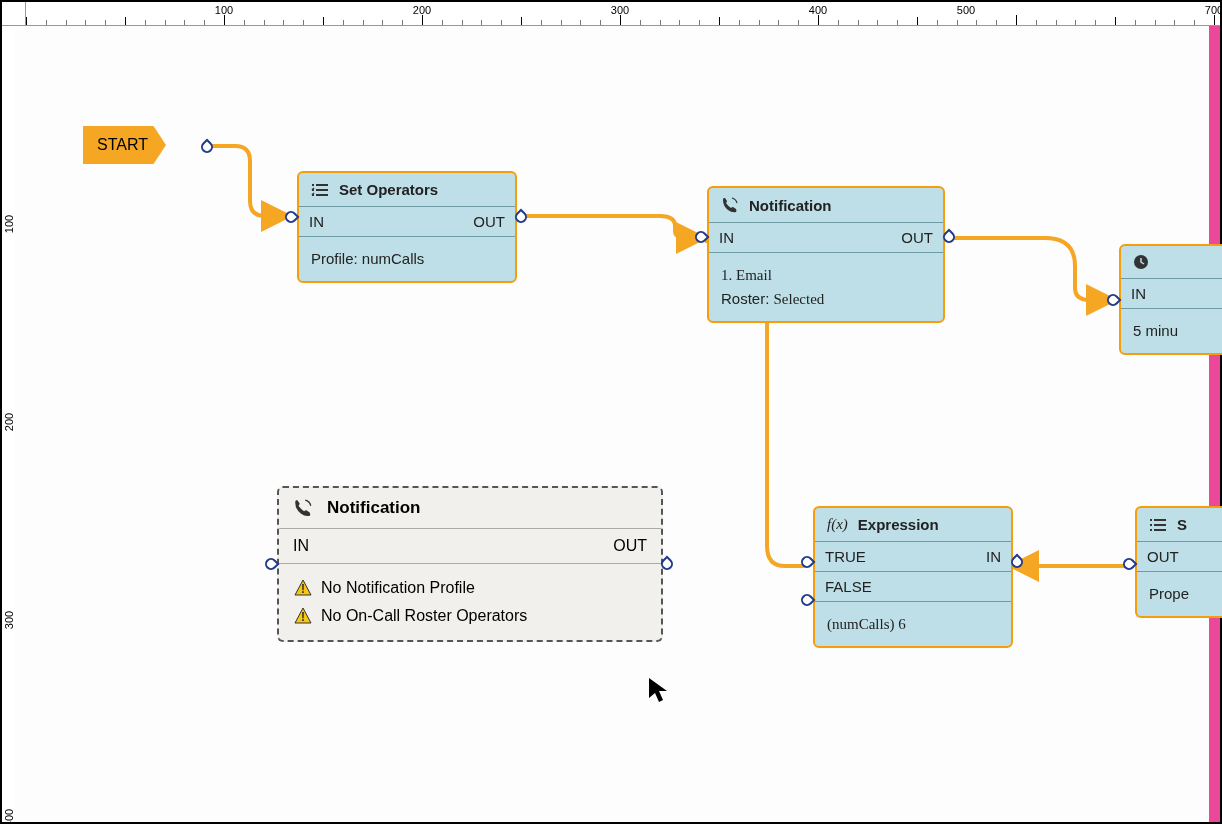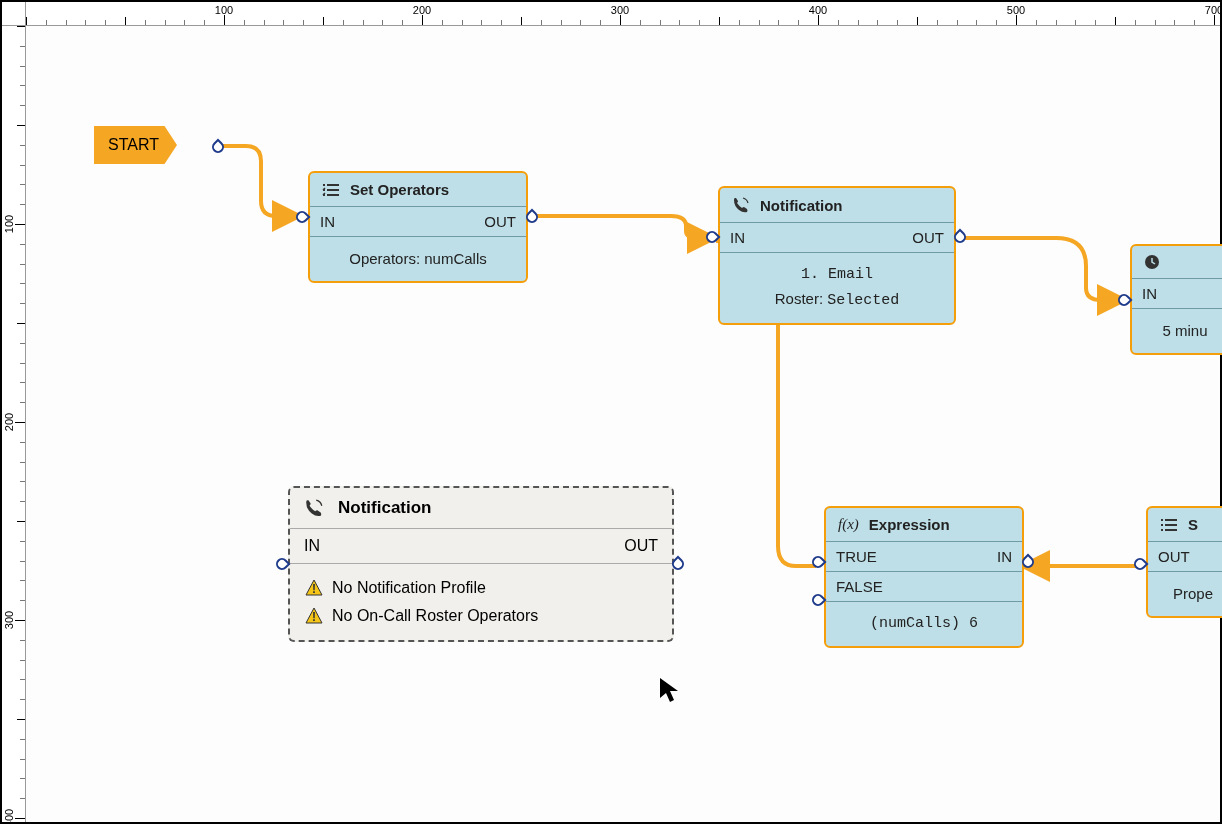--- a/index.html
+++ b/index.html
@@ -34,24 +34,23 @@
 }
 .ruler-corner {
   position: absolute;
   top:0; left:0; width:24px; height:24px;
   background:#fff;
   border-right:1px solid #999;
   border-bottom:1px solid #999;
 }
 .canvas {
   position: absolute;
-  top: 24px; left: 24px;
+  top: 24px; left: 13px;
   width: 1194px; height: 796px;
   background: #fdfdfd;
-  text-align: center;
 }
 .tick-major { position:absolute; bottom:0; width:1px; height:10px; background:#000; }
 .tick-minor { position:absolute; bottom:0; width:1px; height:5px; background:#777; }
 .tick-label { position:absolute; top:2px; font-size:11px; color:#000; transform:translateX(-50%); }
 .tick-major-v { position:absolute; right:0; height:1px; width:10px; background:#000; }
 .tick-minor-v { position:absolute; right:0; height:1px; width:5px; background:#777; }
 .tick-label-v { position:absolute; left:1px; font-size:11px; color:#000; writing-mode:vertical-rl; transform:translateY(-50%) rotate(180deg); }
 
 .node {
   position: absolute;
@@ -119,21 +118,21 @@
 .sel-body { padding: 10px 14px; }
 .warn-row { display:flex; align-items:center; gap:8px; padding:4px 0; font-size:16px; }
 
 .connections {
   position:absolute;
   top:0; left:0;
   pointer-events:none;
 }
 path.conn { stroke:#f5a623; stroke-width:4; fill:none; }
 
-.mono { font-family: Liberation Mono, monospace; }
+.mono { font-family: Liberation Serif, serif; }
 
 .icon-svg { flex-shrink:0; }
 
 .cursor-arrow {
   position:absolute;
   font-size:24px;
   color:#000;
 }
 </style>
 </head>
@@ -190,21 +189,21 @@
       <div class="tick-minor" style="left: 811.8px;"></div>
       <div class="tick-minor" style="left: 831.6px;"></div>
       <div class="tick-minor" style="left: 851.4px;"></div>
       <div class="tick-minor" style="left: 871.2px;"></div>
       <div class="tick-major" style="height: 8px; left: 891px;"></div>
       <div class="tick-minor" style="left: 910.8px;"></div>
       <div class="tick-minor" style="left: 930.6px;"></div>
       <div class="tick-minor" style="left: 950.4px;"></div>
       <div class="tick-minor" style="left: 970.2px;"></div>
       <div class="tick-major" style="left: 990px;"></div>
-      <div class="tick-label" style="left: 990px;">500</div>
+      <div class="tick-label" style="left: 940px;">500</div>
       <div class="tick-minor" style="left: 1009.8px;"></div>
       <div class="tick-minor" style="left: 1029.6px;"></div>
       <div class="tick-minor" style="left: 1049.4px;"></div>
       <div class="tick-minor" style="left: 1069.2px;"></div>
       <div class="tick-major" style="height: 8px; left: 1089px;"></div>
       <div class="tick-minor" style="left: 1108.8px;"></div>
       <div class="tick-minor" style="left: 1128.6px;"></div>
       <div class="tick-minor" style="left: 1148.4px;"></div>
       <div class="tick-minor" style="left: 1168.2px;"></div>
       <div class="tick-major" style="left: 1188px;"></div>
@@ -283,21 +282,21 @@
         <svg class="icon-svg" width="18" height="16" viewBox="0 0 18 16">
             <path d="M1 3h2M5 3h12M1 8h2M5 8h12M1 13h2M5 13h12" stroke="#333" stroke-width="2"></path>
             <path d="M3 6l-2 2M3 11l-2 2" stroke="#333" stroke-width="1.5"></path>
           </svg>
         <span class="node-title">Set Operators</span>
       </div>
       <div class="node-io">
         <span class="port-label">IN</span>
         <span class="port-label">OUT</span>
       </div>
-      <div class="node-body">Operators: numCalls</div>
+      <div class="node-body">Profile: numCalls</div>
     </div>
     <div class="port" style="left:270px; top:185px; border-radius:50% 0 50% 50%; transform:rotate(45deg);"></div>
     <div class="port" style="left:500px; top:185px; border-radius:0 50% 50% 50%; transform:rotate(45deg);"></div>
 
     <div class="node" style="left:692px; top:160px; width:238px;">
       <div class="node-header">
         <svg class="icon-svg" width="18" height="18" viewBox="0 0 18 18">
             <path d="M3 2 Q2 2 2 4 Q2 10 7 14 Q11 17 15 16 Q16 15 15 13 L12 11 Q11 11 10 12 Q7 10 5 7 Q6 6 6 5 L4 2 Z" fill="#333"></path>
             <path d="M11 2 Q15 3 16 7" stroke="#333" fill="none" stroke-width="1.2"></path>
           </svg>

